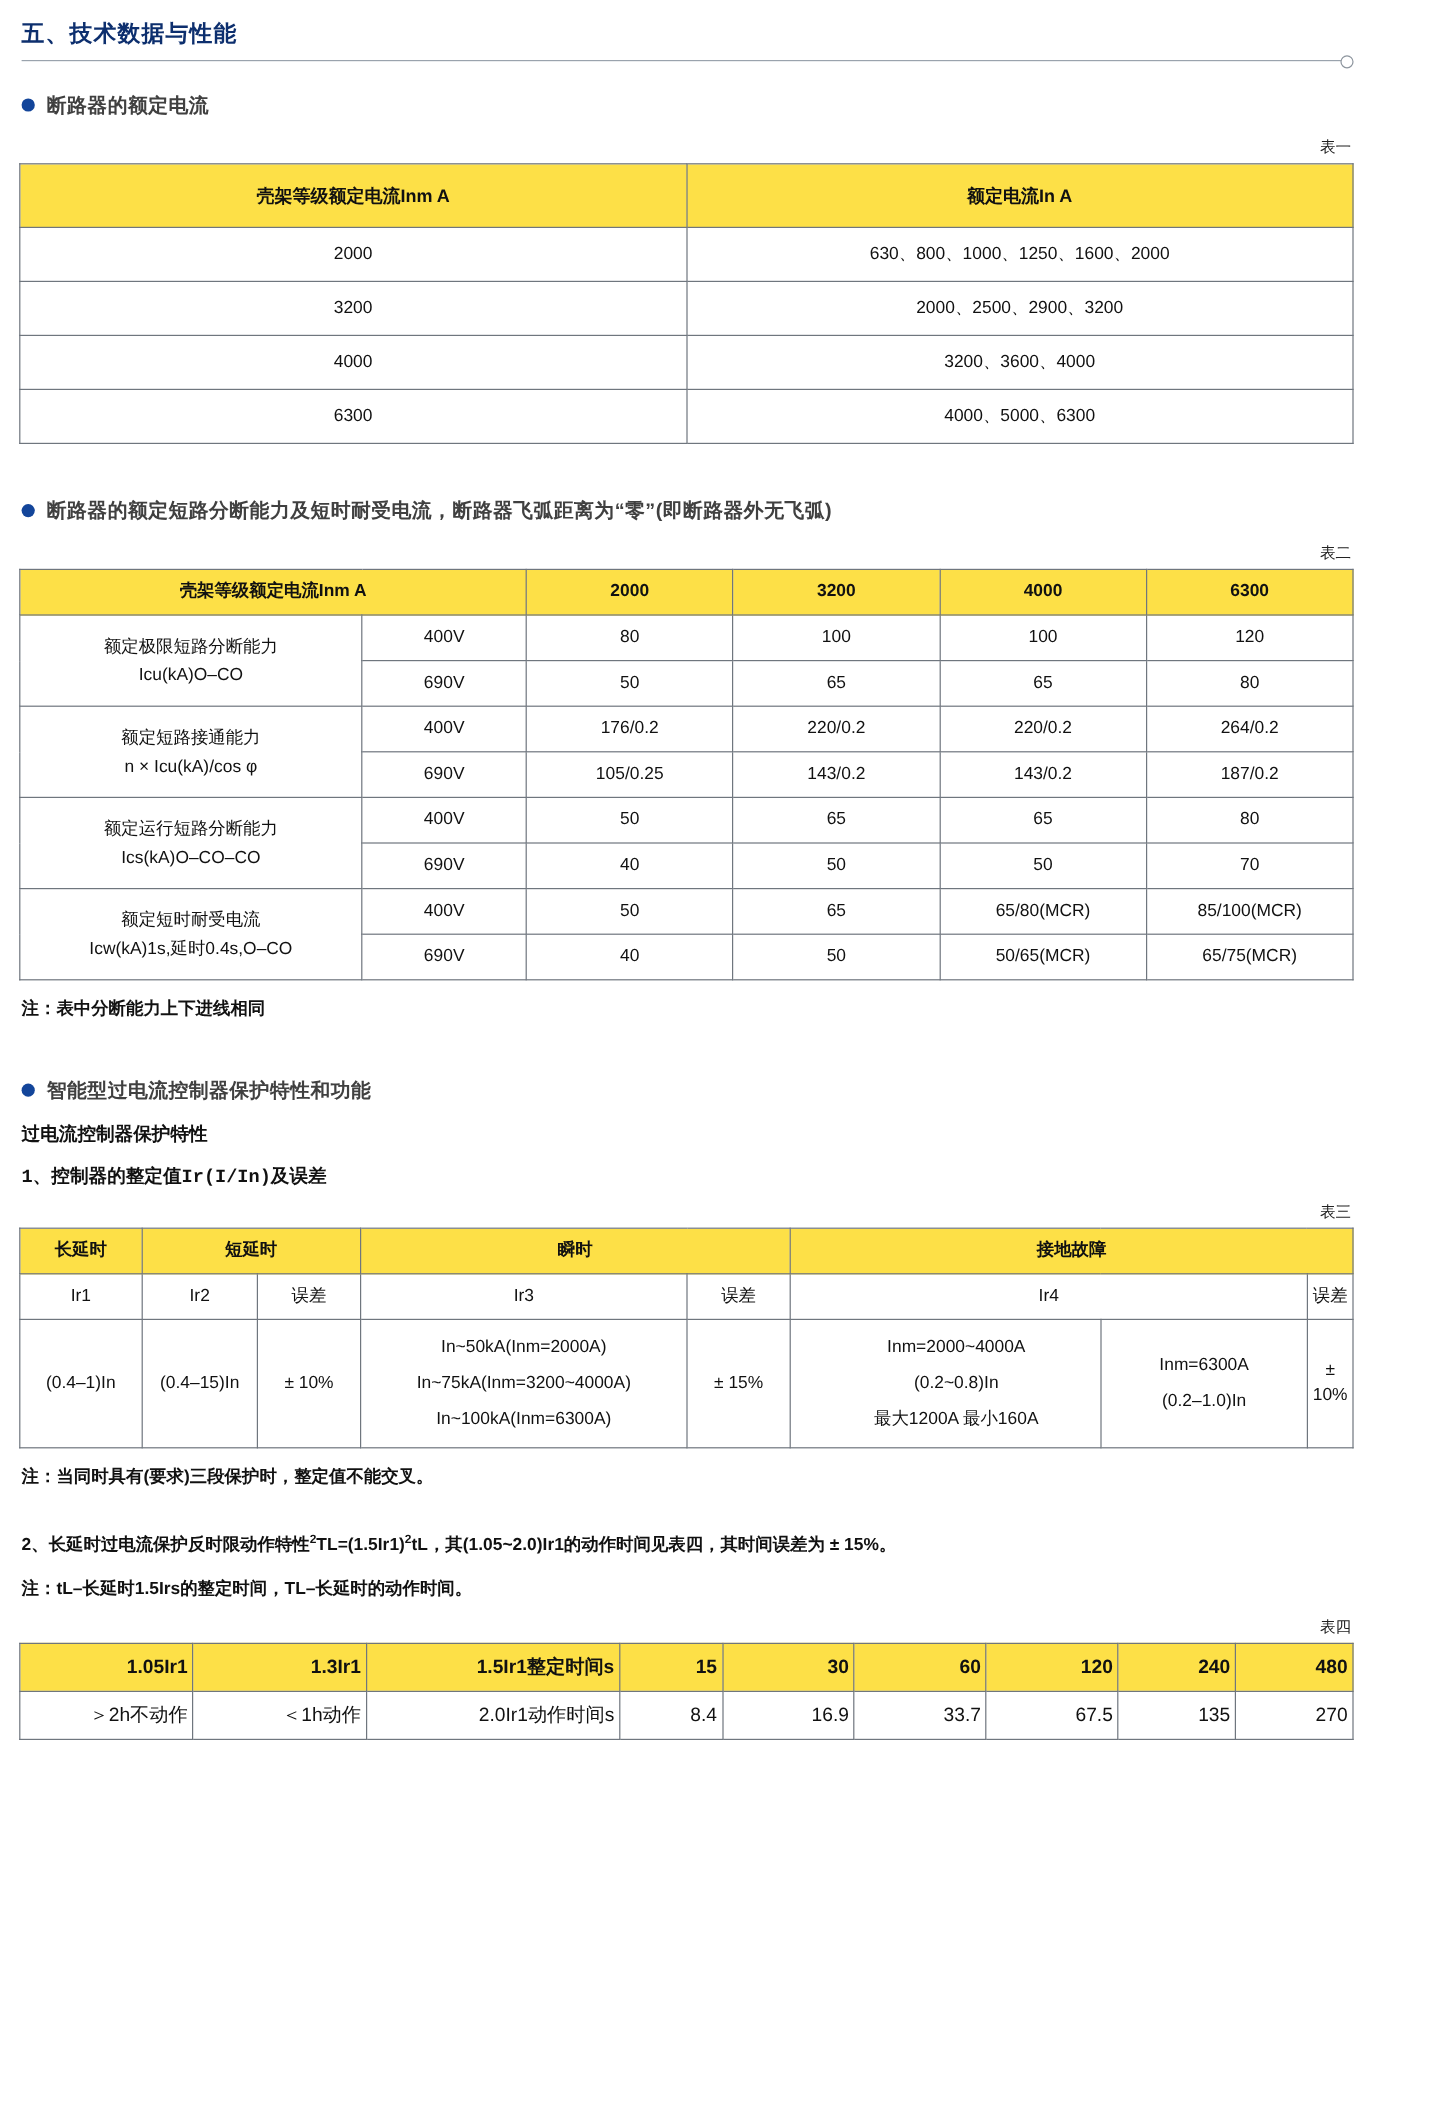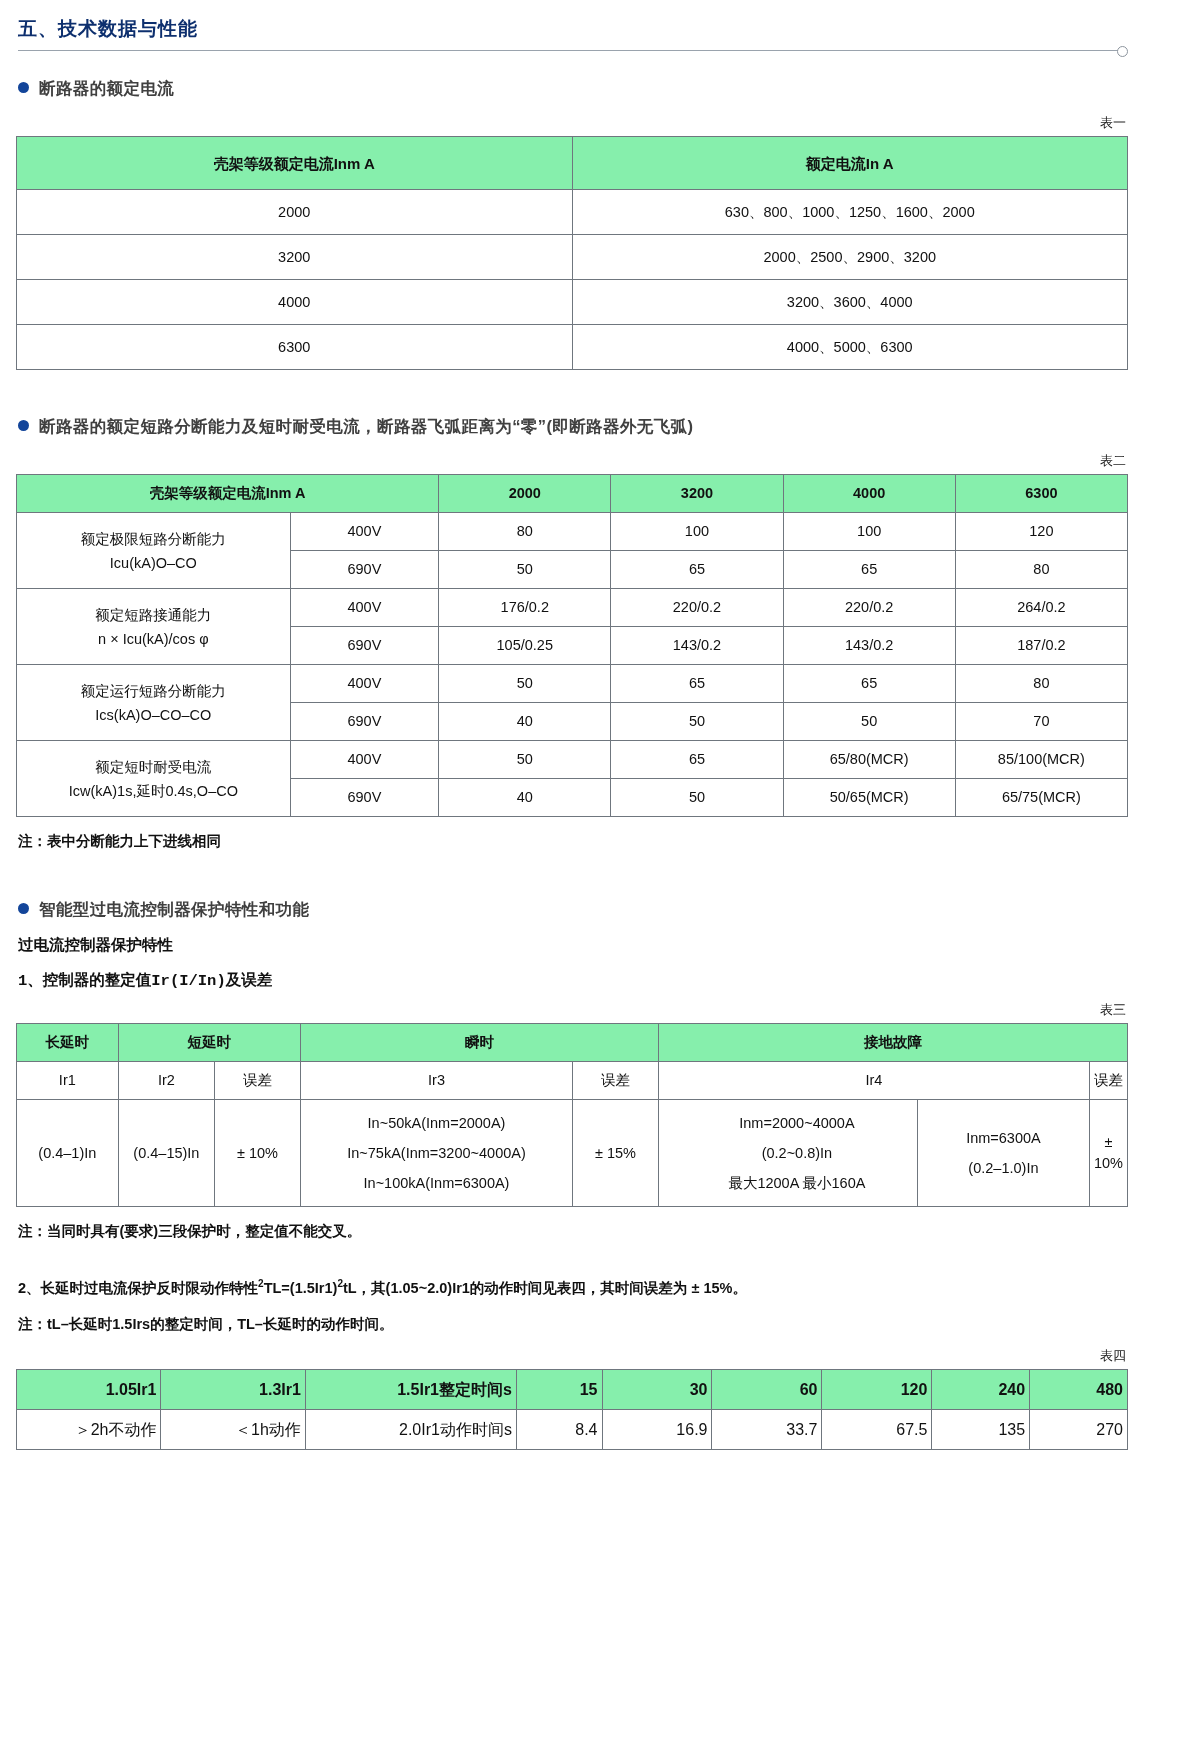--- a/index.html
+++ b/index.html
@@ -92,29 +92,29 @@
     color: #111;
   }
   table td, table th {
     border: 1px solid #6f767e;
     text-align: center;
     font-weight: normal;
     padding: 9px 4px;
     line-height: 21px;
   }
   .hdr {
-    background: #86efac;
+    background: #fde047;
     font-weight: bold;
   }
   .t1 td { height: 26px; }
   .t1 .hdr { height: 34px; font-size: 15px; }
 
   
   .t2 td { font-size: 14.5px; padding: 8px 4px; }
-  .t2 .rowlabel { line-height: 24px; padding: 6px 8px; }
+  .t2 .rowlabel { line-height: 24px; padding: 6px 20px; }
   .t2 .volt { width: 92px; }
 
   
   .note {
     font-size: 14.5px;
     color: #111;
     margin: 12px 0 0 2px;
     line-height: 24px;
     font-weight: bold;
   }

